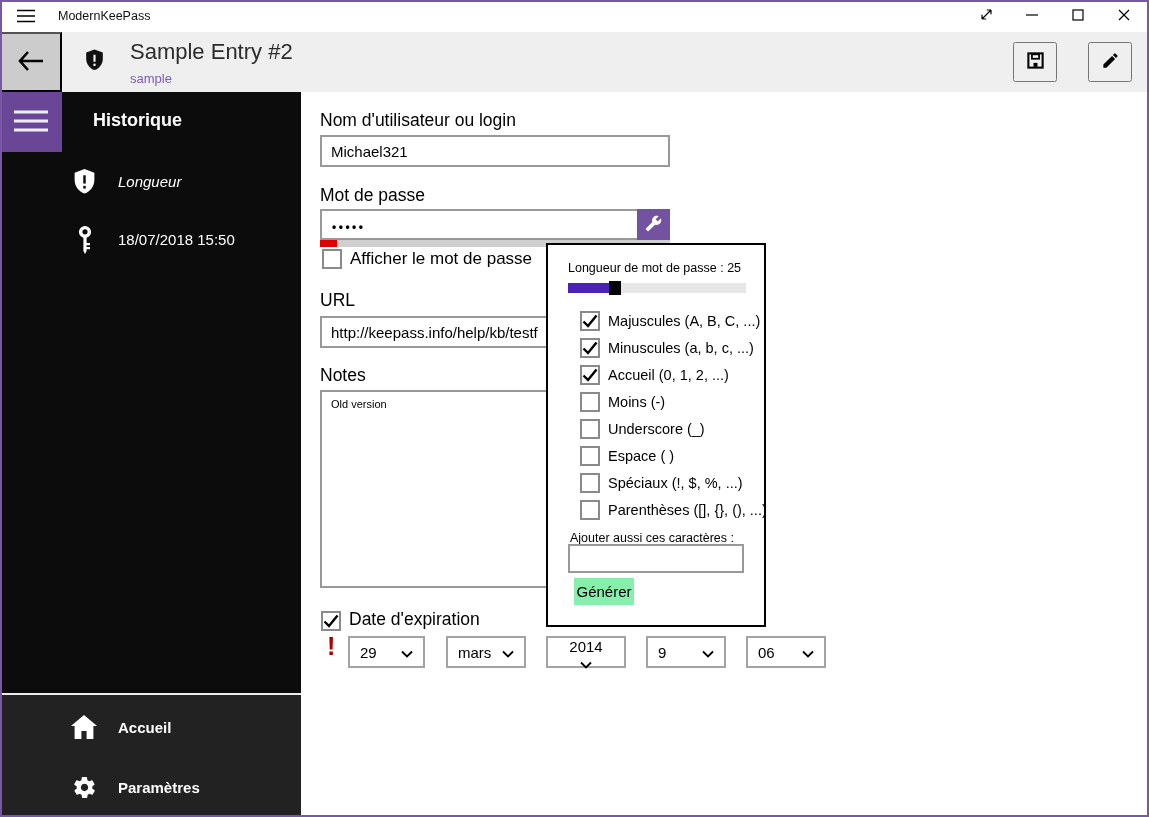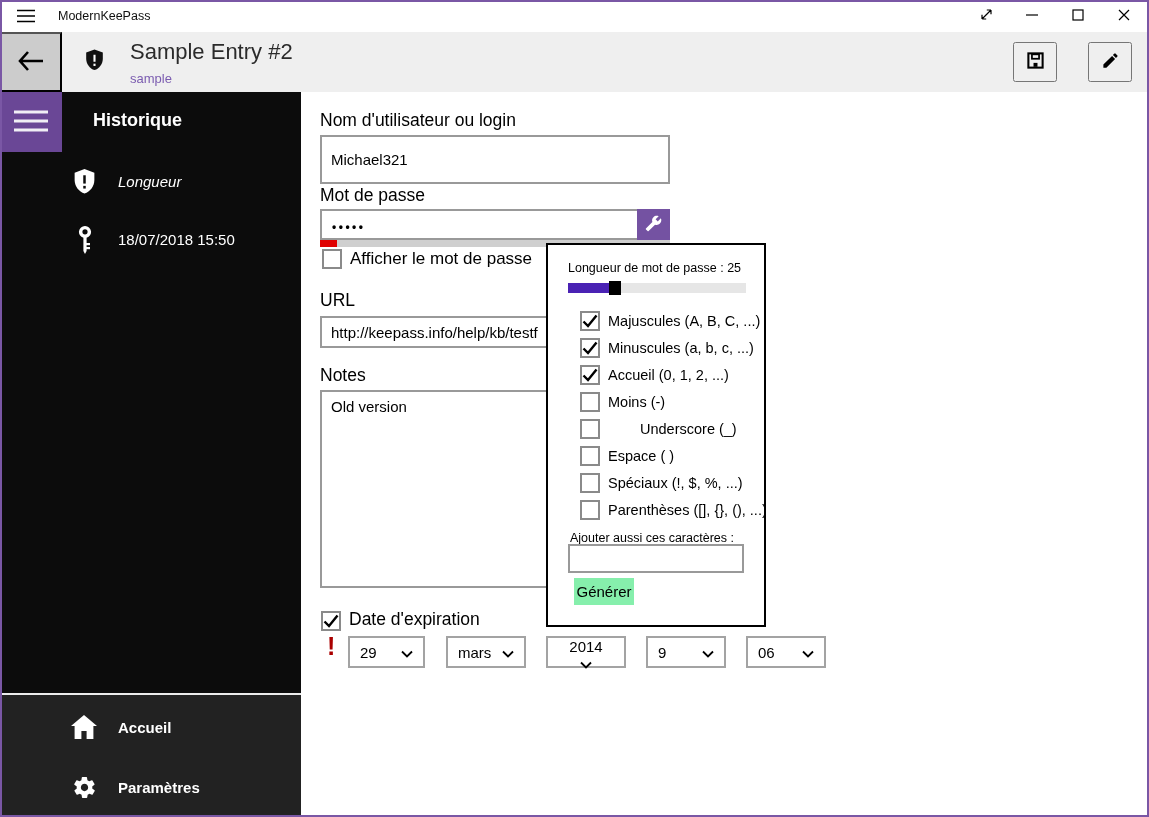--- a/index.html
+++ b/index.html
@@ -46,38 +46,38 @@
   .sb-lbl-3  { left:118px; top:719px; font-size:15px; font-weight:bold; color:#fff; }
   .sb-icon-4 { left:72px; top:775px; }
   .sb-lbl-4  { left:118px; top:779px; font-size:15px; font-weight:bold; color:#fff; }
   .sb-row { cursor:default; }
 
   
   .lbl { font-size:17.5px; color:#000; }
   .txt-input { border:2px solid #999; background:#fff; font-family:"Liberation Sans",sans-serif;
                font-size:15px; padding:0 9px; color:#000; outline:none; }
   .username-label { left:320px; top:110px; }
-  .username-input { left:320px; top:135px; width:350px; height:49px; }
+  .username-input { left:320px; top:135px; width:350px; height:32px; }
   .password-label { left:320px; top:185px; }
   .password-field { left:320px; top:209px; width:350px; height:31px; border:2px solid #999; background:#fff; }
   .password-dots  { left:10px; top:9px; font-size:12px; font-weight:bold; letter-spacing:2.5px; }
   .wrench-btn { left:637px; top:209px; width:33px; height:31px; background:#7452a2; border:none; }
   .strength { left:320px; top:240px; width:350px; height:7px; background:#cfcfcf; }
   .strength-fill { left:0; top:0; width:17px; height:7px; background:#e00000; }
   .cb { width:20px; height:20px; border:2px solid #8a8a8a; background:#fff;
         display:flex; align-items:center; justify-content:center; }
   .cb svg { display:none; }
   .cb.checked svg { display:block; }
   .show-pw-cb    { left:322px; top:249px; }
   .show-pw-label { left:350px; top:249px; font-size:17px; }
   .url-label  { left:320px; top:290px; }
   .url-input  { left:320px; top:316px; width:350px; height:32px; }
   .notes-label { left:320px; top:365px; }
   .notes-area { left:320px; top:390px; width:350px; height:198px; border:2px solid #999;
-                font-family:"Liberation Sans",sans-serif; font-size:15px; padding:6px 9px;
+                font-family:"Liberation Sans",sans-serif; font-size:11px; padding:6px 9px;
                 resize:none; outline:none; }
   .exp-cb    { left:321px; top:611px; }
   .exp-label { left:349px; top:609px; }
   .warn { left:327px; top:632px; font-size:25px; font-weight:bold; color:#aa0000; }
   .dd { height:32px; border:2px solid #a3a3a3; background:#fff; display:flex; align-items:center;
         justify-content:space-between; padding:0 10px; font-size:15px; }
   .dd-day   { left:348px; top:636px; width:77px; }
   .dd-month { left:446px; top:636px; width:80px; }
   .dd-year  { left:546px; top:636px; width:80px;flex-direction:column; }
   .dd-hour  { left:646px; top:636px; width:80px; }
@@ -87,21 +87,21 @@
   .popup { left:546px; top:243px; width:220px; height:384px; background:#fff;
            border:2px solid #000; z-index:20; }
   .gen-length { left:20px; top:16px; font-size:12.5px; }
   .slider { left:20px; top:38px; width:178px; height:10px; background:#e6e6e6; }
   .slider-fill  { left:0; top:0; width:41px; height:10px; background:#4a22b4; }
   .slider-thumb { left:41px; top:-2px; width:12px; height:14px; background:#000; }
   .gen-row { position:absolute; left:24px; display:flex; align-items:center; height:20px; }
   .gen-row .cb { flex:0 0 auto; }
   .gen-row span { margin-left:8px; font-size:14.5px; white-space:nowrap; }
   .r0 { top:66px; }  .r1 { top:93px; }  .r2 { top:120px; } .r3 { top:147px; }
-  .r4 { top:174px;gap:32px; } .r5 { top:201px; } .r6 { top:228px; } .r7 { top:255px; }
+  .r4 { top:174px; } .r5 { top:201px; } .r6 { top:228px; } .r7 { top:255px; }
   .gen-extra-label { left:22px; top:286px; font-size:12.5px; }
   .gen-extra-input { left:20px; top:299px; width:176px; height:29px; }
   .gen-btn { left:26px; top:333px; width:60px; height:27px; background:#86efac; border:none;
              font-family:"Liberation Sans",sans-serif; font-size:15px; color:#000; }
 </style>
 </head>
 <body>
 
 <div class="window">
 

